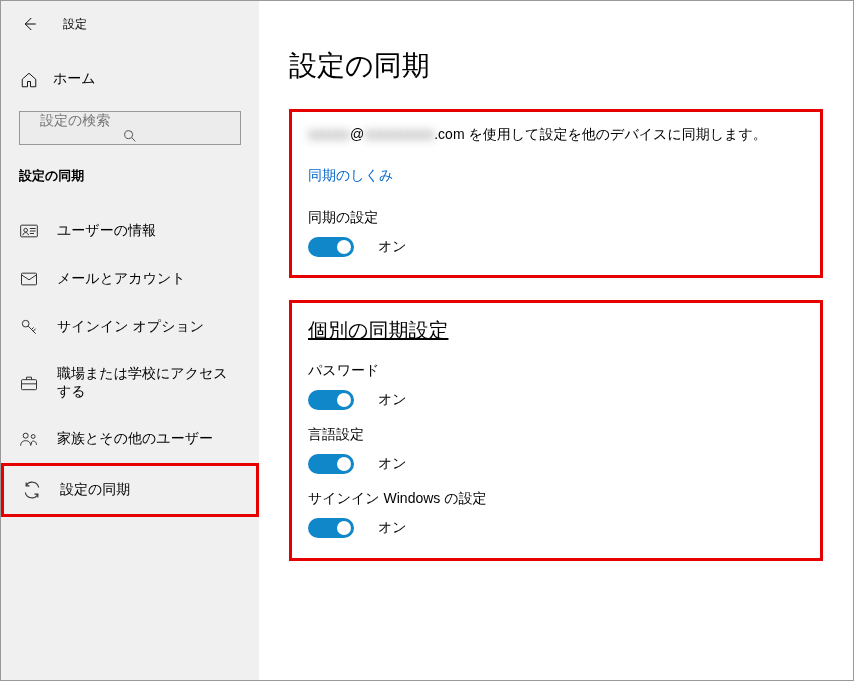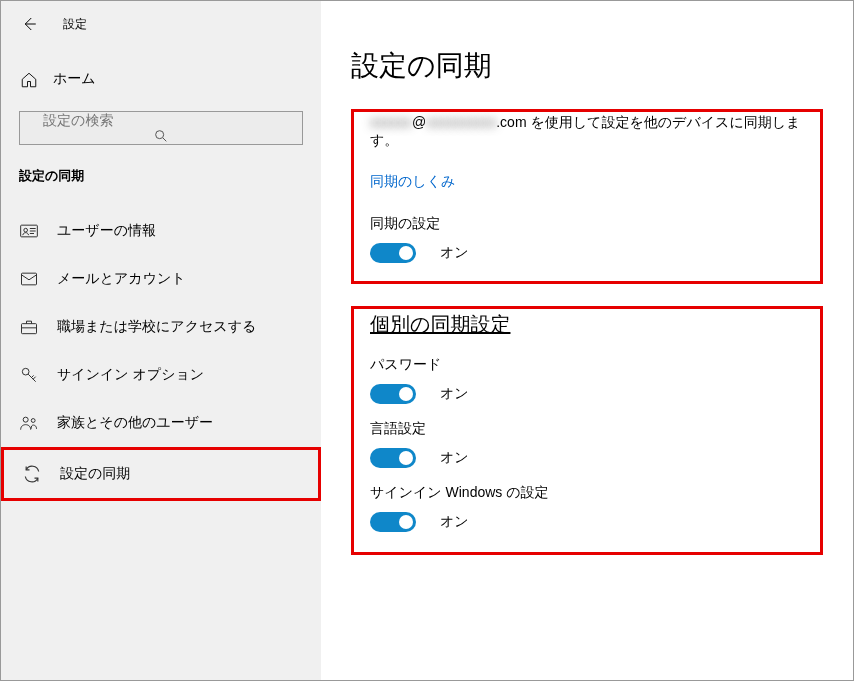--- a/index.html
+++ b/index.html
@@ -1,36 +1,36 @@
 <!DOCTYPE html>
 <html><head>
 <meta charset="utf-8">
 <style>
 * { margin: 0; padding: 0; box-sizing: border-box; font-family: "Yu Gothic UI", "Meiryo", "Segoe UI", sans-serif; }
 html, body { width: 854px; height: 681px; overflow: hidden; background: #fff; }
 .window { display: flex; width: 100%; height: 100%; border: 1px solid #999; }
-.sidebar { width: 320px; background: #f0f0f0; display: flex; flex-direction: column; }
+.sidebar { width: 258px; background: #f0f0f0; display: flex; flex-direction: column; }
 .header-row { display: flex; align-items: center; height: 46px; padding: 0 14px; gap: 20px; color: #000; }
 .back-btn { width: 28px; height: 28px; display: inline-flex; align-items: center; justify-content: center; font-size: 18px; }
 .header-title { font-size: 12px; }
 .home-row { display: flex; align-items: center; gap: 14px; padding: 12px 18px 12px 18px; margin-top: 10px; margin-bottom: 6px; }
 .home-icon { width: 20px; height: 20px; display: inline-flex; align-items: flex-end; justify-content: center; }
 .home-label { font-size: 14px; }
 .search-box { margin: 4px 18px 22px 18px; height: 34px; border: 1px solid #999; background: #ececec; display: flex; align-items: center; padding: 0 10px; justify-content: space-between; flex-direction: column; }
 .search-box input { background: transparent; border: none; outline: none; font-size: 14px; color: #555; width: 90%; }
 .search-icon { font-size: 14px; color: #555; }
 .section-title { padding: 0 18px 16px 18px; font-size: 13px; font-weight: 600; }
 .nav { display: flex; flex-direction: column; margin-top: 6px; }
 .nav-item { display: flex; align-items: center; gap: 18px; padding: 14px 18px; font-size: 14px; }
 .nav-item .nav-icon { width: 20px; height: 20px; display: inline-flex; align-items: center; justify-content: center; }
 .nav-item.selected { position: relative; }
 .nav-item.highlight-box { border: 3px solid #e60000; }
 .content { flex: 1; padding: 46px 30px 30px 30px; position: relative; }
 .page-title { font-size: 28px; font-weight: 400; margin-bottom: 24px; }
-.box-hl { border: 3px solid #e60000; padding: 2px 16px 18px 16px; margin-bottom: 22px; }
+.box-hl { border: 3px solid #e60000; padding: 14px 16px 18px 16px; margin-bottom: 22px; }
 .box-hl.second { padding-bottom: 20px; }
 .sync-text { font-size: 14px; margin-bottom: 22px; }
 .blur { color: transparent; text-shadow: 0 0 8px rgba(80,80,80,.85); user-select: none; }
 .link { color: #0066cc; font-size: 14px; margin-bottom: 22px; display: inline-block; text-align: center; }
 .sub-label { font-size: 14px; margin-top: 2px; margin-bottom: 10px; }
 .section-sub { font-size: 20px; margin-bottom: 18px; text-decoration: underline; }
 .toggle-row { display: flex; align-items: center; gap: 24px; margin-bottom: 16px; }
 .toggle-row:last-child { margin-bottom: 0; }
 .toggle { width: 46px; height: 20px; background: #0f87c9; border-radius: 10px; position: relative; }
 .toggle .knob { position: absolute; right: 3px; top: 3px; width: 14px; height: 14px; background: #fff; border-radius: 50%; }
@@ -94,36 +94,36 @@
               <rect x="3" y="5" width="18" height="14" rx="1" stroke="#333" stroke-width="1.2" fill="none"></rect>
               <path d="M3 7 L12 13 L21 7" stroke="#333" stroke-width="1.2" fill="none"></path>
             </svg>
         </span>
         <span>メールとアカウント</span>
       </div>
 
       <div class="nav-item">
         <span class="nav-icon">
           <svg width="20" height="20" viewBox="0 0 24 24">
+              <circle cx="8" cy="8" r="4" stroke="#333" stroke-width="1.2" fill="none"></circle>
+              <path d="M11 11 L20 20 M17 17 L20 14 M15 15 L17.5 12.5" stroke="#333" stroke-width="1.2" fill="none"></path>
+            </svg>
+        </span>
+        <span>サインイン オプション</span>
+      </div>
+
+      <div class="nav-item">
+        <span class="nav-icon">
+          <svg width="20" height="20" viewBox="0 0 24 24">
               <rect x="3" y="8" width="18" height="12" rx="1" stroke="#333" stroke-width="1.2" fill="none"></rect>
               <path d="M9 8 V5 H15 V8" stroke="#333" stroke-width="1.2" fill="none"></path>
               <path d="M3 13 H21" stroke="#333" stroke-width="1.2"></path>
             </svg>
         </span>
         <span>職場または学校にアクセスする</span>
-      </div>
-
-      <div class="nav-item">
-        <span class="nav-icon">
-          <svg width="20" height="20" viewBox="0 0 24 24">
-              <circle cx="8" cy="8" r="4" stroke="#333" stroke-width="1.2" fill="none"></circle>
-              <path d="M11 11 L20 20 M17 17 L20 14 M15 15 L17.5 12.5" stroke="#333" stroke-width="1.2" fill="none"></path>
-            </svg>
-        </span>
-        <span>サインイン オプション</span>
       </div>
 
       <div class="nav-item">
         <span class="nav-icon">
           <svg width="20" height="20" viewBox="0 0 24 24">
               <circle cx="8" cy="8" r="3" stroke="#333" stroke-width="1.2" fill="none"></circle>
               <circle cx="17" cy="9" r="2.3" stroke="#333" stroke-width="1.2" fill="none"></circle>
               <path d="M2 20 C2 15 6 14 8 14 C10 14 14 15 14 20" stroke="#333" stroke-width="1.2" fill="none"></path>
               <path d="M14.5 19 C14.5 15.5 16 14.5 17 14.5 C18 14.5 21 15 21 19" stroke="#333" stroke-width="1.2" fill="none"></path>
             </svg>

